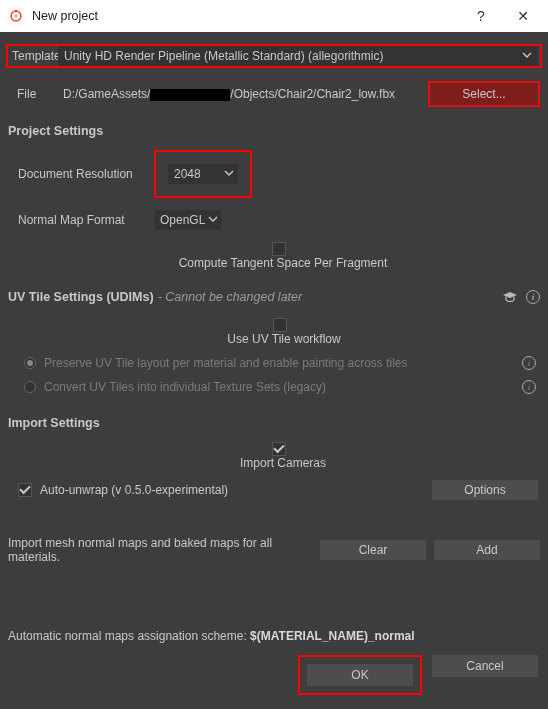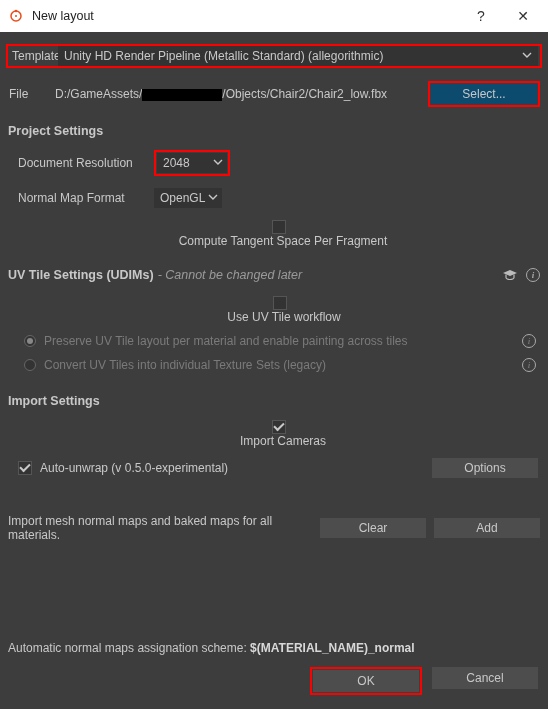--- a/index.html
+++ b/index.html
@@ -8,25 +8,25 @@
   .titlebar { height: 32px; background: #ffffff; display: flex; align-items: center; padding: 0 4px 0 8px; }
   .titlebar .logo { width: 16px; height: 16px; margin-right: 8px; display:flex; align-items:center; justify-content:center;}
   .titlebar .title { font-size: 12.5px; color: #222; flex: 1; }
   .titlebar .sysbtn { width: 42px; height: 32px; display: flex; align-items: center; justify-content: center; color: #333; font-size: 14px; }
   .body { flex: 1; background: #3d3d3d; color: #c8c8c8; font-size: 12px; position: relative; padding: 0; display:flex; flex-direction:column;}
   .hl-red { border: 2px solid #ff0000; }
   .template-row { margin: 12px 6px 0 6px; height: 24px; background: #3d3d3d; display:flex; align-items:center; }
   .template-row .tlabel { width: 50px; padding-left: 4px; font-size: 12px; color:#c8c8c8; }
   .template-row .tdd { flex:1; height: 20px; background:#333333; color:#c8c8c8; display:flex; align-items:center; padding:0 6px; font-size:12px; margin-right:2px; position:relative;}
   .template-row .tdd .chev { position:absolute; right:6px; top:3px; }
-  .file-row { margin: 14px 6px 0 5px; display:flex; align-items:center; height:24px;}
+  .file-row { margin: 14px 6px 0 13px; display:flex; align-items:center; height:24px;}
   .file-row .flabel { width: 50px; padding-left:4px; }
   .file-row .fpath { flex:1; color:#c8c8c8; font-size:12px; white-space:nowrap; overflow:hidden;}
   .file-row .blk { display:inline-block; width:80px; height:12px; background:#000; vertical-align:middle;}
-  .select-btn { width: 106px; height:20px; background:#0c4a6e; color:#c8c8c8; border:none; font-size:12px; }
+  .select-btn { width: 106px; height:20px; background:#7f1d1d; color:#c8c8c8; border:none; font-size:12px; }
   .section-title { font-weight:bold; color:#c8c8c8; font-size:12.5px; margin: 18px 0 0 8px; }
   .form-row { display:flex; align-items:center; margin: 12px 0 0 18px; font-size:12px; }
   .form-row .flab { width: 136px; color:#c8c8c8; }
   .dd { height:20px; background:#333; color:#c8c8c8; border:none; font-size:12px; padding:0 18px 0 6px; position:relative; display:inline-flex; align-items:center;}
   .dd .chev { position:absolute; right:4px; top:3px; }
   .dd-res { width: 70px; }
   .dd-nm { width: 68px; }
   .checkbox-row { display:flex; align-items:center; margin: 12px 0 0 18px; font-size:12px;flex-direction:column; }
   .cbox { width:14px; height:14px; background:#333; border:1px solid #555; margin-right:8px; display:inline-flex; align-items:center; justify-content:center;}
   .cbox.checked::after { content:""; width:8px; height:4px; border-left:2px solid #c8c8c8; border-bottom:2px solid #c8c8c8; transform: rotate(-45deg) translate(1px,-1px);}
@@ -59,21 +59,21 @@
 <div class="window">
 
   <div class="titlebar">
     <span class="logo">
       <svg width="16" height="16" viewBox="0 0 16 16">
           <circle cx="8" cy="8" r="5" fill="none" stroke="#e84e1b" stroke-width="1.5"></circle>
           <circle cx="8" cy="3" r="1.3" fill="#e84e1b"></circle>
           <circle cx="8" cy="8" r="1" fill="#e84e1b"></circle>
         </svg>
     </span>
-    <span class="title">New layout</span>
+    <span class="title">New project</span>
     <div class="sysbtn">
         <span>?</span>
       </div>
     <div class="sysbtn">
         <span>✕</span>
       </div>
   </div>
 
   <div class="body">
 
@@ -96,21 +96,21 @@
       </div>
       <span class="hl-red" style="display:inline-flex;padding:1px;margin-left:6px;margin-right:2px">
         <button class="select-btn">Select...</button>
       </span>
     </div>
 
     <div class="section-title">Project Settings</div>
 
     <div class="form-row">
       <div class="flab">Document Resolution</div>
-      <span class="hl-red" style="padding:1px;display:inline-flex">
+      <span class="hl-red" style="padding:12px;display:inline-flex">
         <div class="dd dd-res">
           <span>2048</span>
           <span class="chev"><svg class="chev-svg" viewBox="0 0 10 10">
                 <path d="M1 3 L5 7 L9 3" fill="none" stroke="#c8c8c8" stroke-width="1.4"></path>
               </svg></span>
         </div>
       </span>
     </div>
 
     <div class="form-row">
@@ -179,20 +179,20 @@
       <button class="btn">Add</button>
     </div>
 
     <div class="spacer"></div>
 
     <div class="footer-line">
       <span>Automatic normal maps assignation scheme: </span><strong>$(MATERIAL_NAME)_normal</strong>
     </div>
 
     <div class="footer-btns">
-      <span class="hl-red" style="padding:1px;display:inline-flex">
+      <span class="hl-red" style="padding:7px;display:inline-flex">
         <button class="btn" style="margin:0">OK</button>
       </span>
       <button class="btn" style="margin:0">Cancel</button>
     </div>
 
   </div>
 </div>
 
 </body></html>

